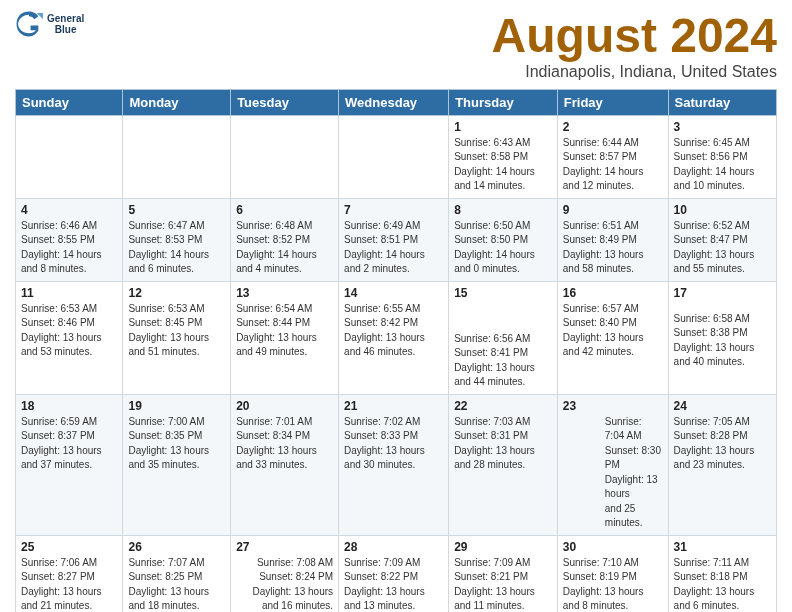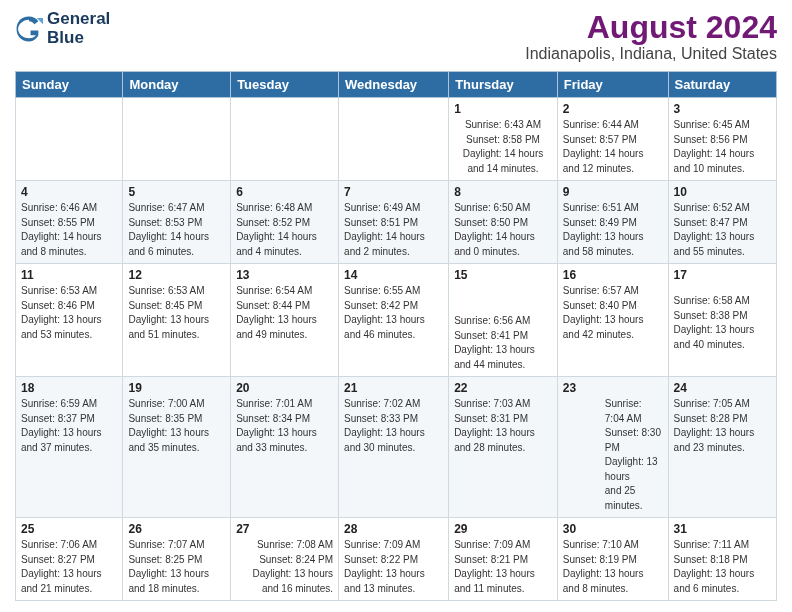--- a/index.html
+++ b/index.html
@@ -37,23 +37,23 @@
       color: #1a3a5c;
     }
     .logo-icon {
       width: 28px;
       height: 28px;
     }
     .title-area {
       text-align: right;
     }
     .month-title {
-      font-size: 32px;
+      font-size: 48px;
       font-weight: bold;
-      color: #701a75;
+      color: #a16207;
       line-height: 1.1;
     }
     .location {
       font-size: 16px;
       color: #444;
     }
     .calendar {
       width: 100%;
       border-collapse: collapse;
     }
@@ -107,21 +107,21 @@
 
 <div class="page">
   <div class="header">
     <div class="logo">
       <svg class="logo-icon" viewBox="0 0 36 36" xmlns="http://www.w3.org/2000/svg">
         <rect x="0" y="0" width="36" height="36" fill="white"></rect>
         <path d="M18 6 C10 6 4 12 4 18 C4 24 10 30 18 30 C22 30 25 28 27 26 L20 26 L20 20 L30 20 L30 26 C28 30 24 34 18 34 C8 34 2 27 2 18 C2 9 8 2 18 2 C23 2 27 4 30 8 L25 12 C23 9 21 8 18 8 Z" fill="#2e6da4"></path>
         <path d="M28 4 L36 4 L36 12 Z" fill="#5ba3d9"></path>
       </svg>
       <div>
-        <div class="logo-text" style="font-size:17px; font-weight:bold; color:#1a3a5c;">
+        <div class="logo-text" style="font-size:10px; font-weight:bold; color:#1a3a5c;text-align:center;">
           <span>General</span><br>
           <span>Blue</span>
         </div>
       </div>
     </div>
     <div class="title-area">
       <div class="month-title">August 2024</div>
       <div class="location">Indianapolis, Indiana, United States</div>
     </div>
   </div>
@@ -139,21 +139,21 @@
       </tr>
     </thead>
     <tbody id="calendar-body">
     <tr>
           <td class="empty"></td>
           <td class="empty"></td>
           <td class="empty"></td>
           <td class="empty"></td>
           <td>
             <span class="day-num">1</span>
-            <div class="day-info" style="white-space: pre-line; text-align: center;">Sunrise: 6:43 AM
+            <div class="day-info" style="white-space: pre-line;">Sunrise: 6:43 AM
 Sunset: 8:58 PM
 Daylight: 14 hours
 and 14 minutes.</div>
           </td>
           <td>
             <span class="day-num">2</span>
             <div class="day-info" style="white-space: pre-line;">Sunrise: 6:44 AM
 Sunset: 8:57 PM
 Daylight: 14 hours
 and 12 minutes.</div>

